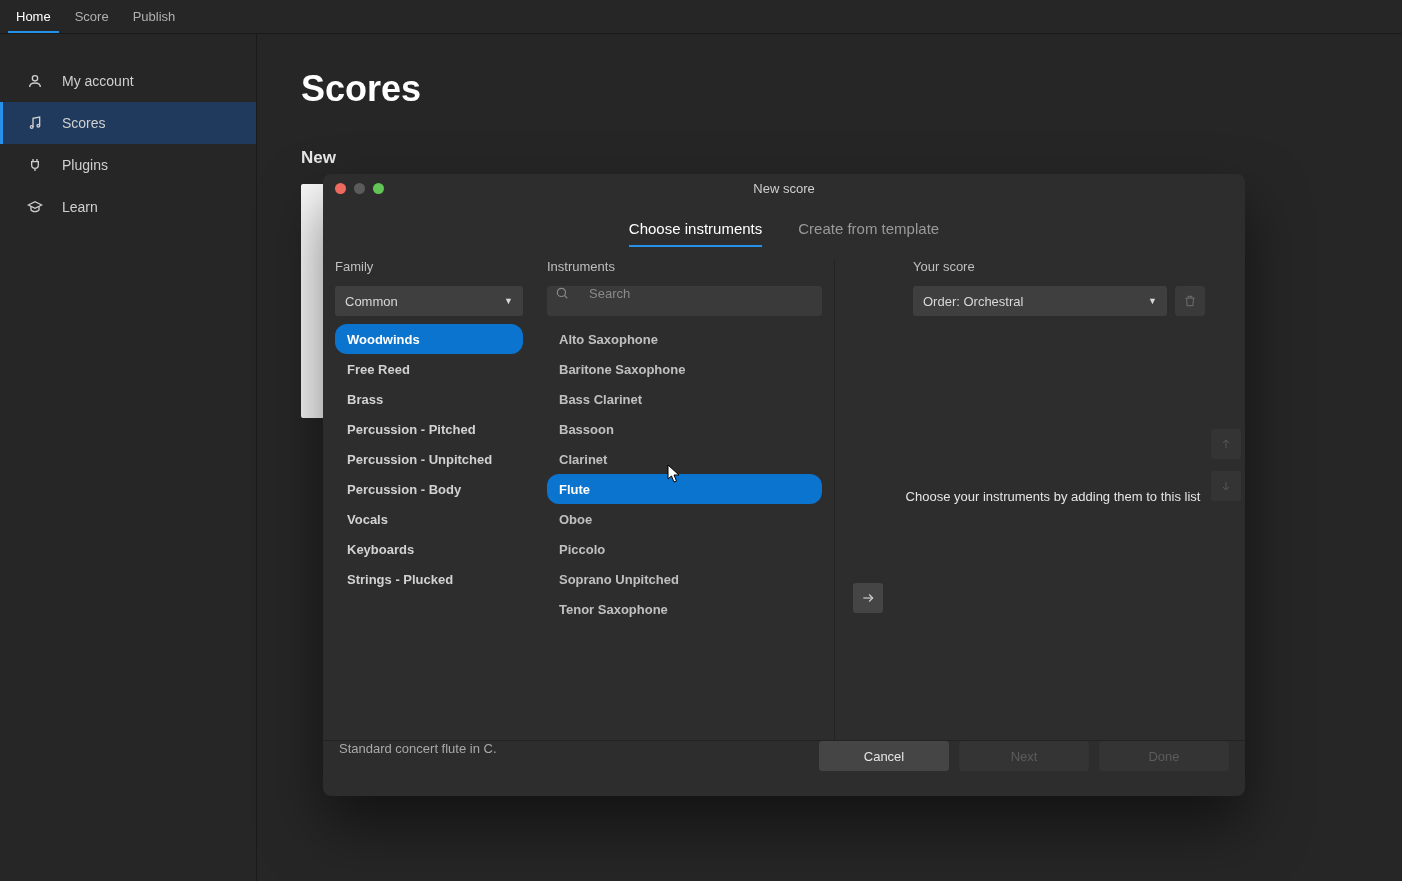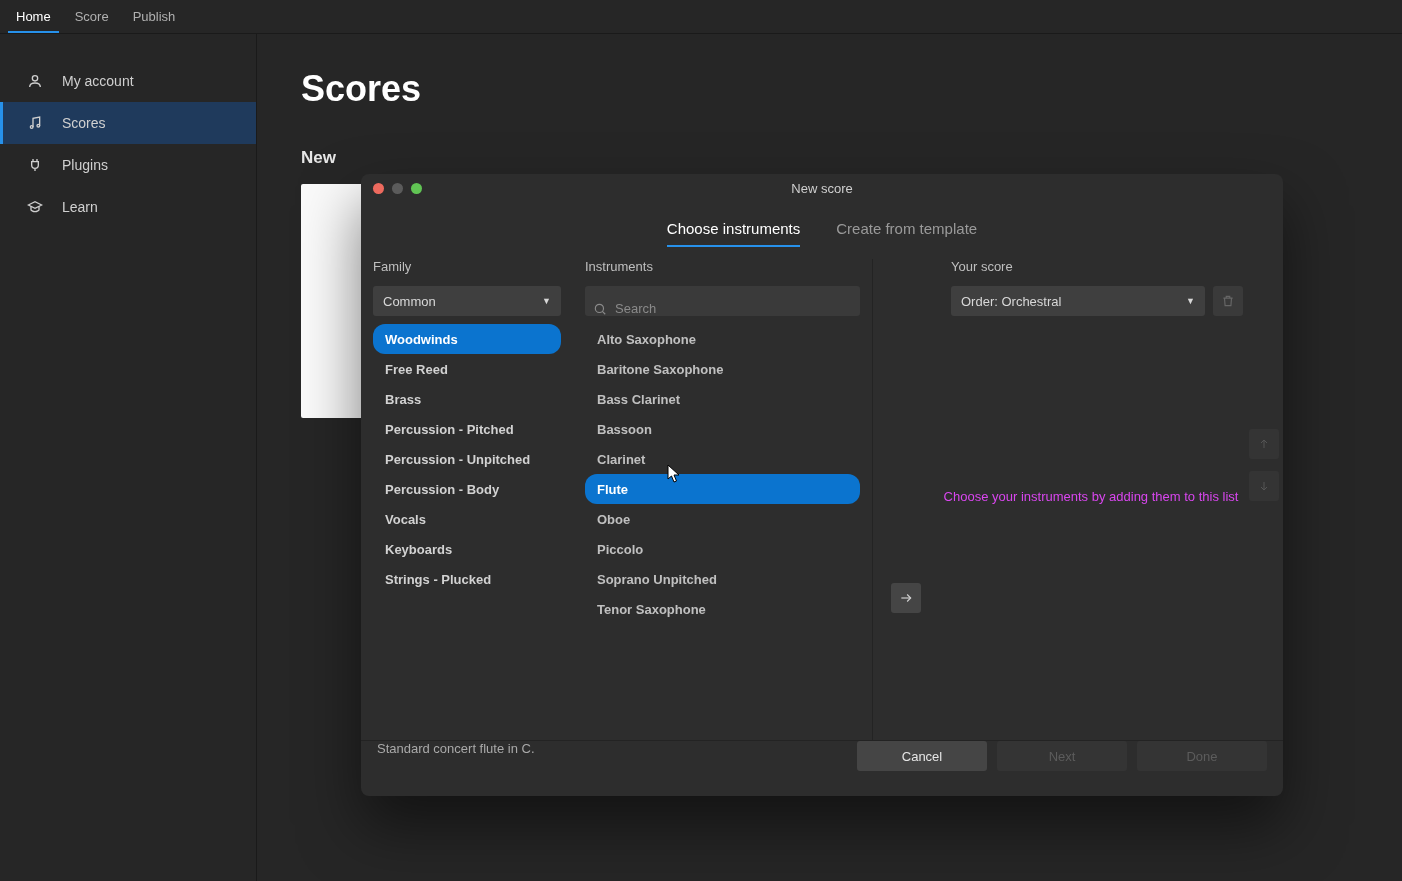--- a/index.html
+++ b/index.html
@@ -99,21 +99,20 @@
   .modal {
     position: absolute;
     left: 323px; top: 174px;
     width: 922px; height: 622px;
     background: #2d2d2d;
     border-radius: 8px;
     box-shadow: 0 30px 60px rgba(0,0,0,0.5);
     display: flex;
     flex-direction: column;
     overflow: hidden;
-    margin-left: 38px;
   }
   .modal-titlebar {
     height: 28px;
     display: flex;
     align-items: center;
     position: relative;
   }
   .traffic {
     display: flex; gap: 8px;
     padding-left: 12px;
@@ -186,23 +185,23 @@
     font-size: 13px;
     color: #d8d8d8;
     cursor: pointer;
     margin-bottom: 8px;
   }
   .search-box {
     height: 30px;
     background: #3a3a3a;
     border-radius: 3px;
     display: flex;
-    align-items: flex-end;
+    align-items: flex-start;
     padding: 0 8px;
-    gap: 8px;
+    gap: 20px;
     margin-bottom: 8px;
   }
   .search-box input {
     flex: 1;
     background: transparent;
     border: none;
     outline: none;
     color: #d8d8d8;
     font-size: 13px;
   }
@@ -239,21 +238,21 @@
     background: #3a3a3a;
     border-radius: 3px;
     display: flex; align-items: center; justify-content: center;
     color: #666;
   }
   .empty-hint {
     position: absolute;
     left: 0; right: 40px; top: 230px;
     text-align: center;
     font-size: 13px;
-    color: #d946ef;
+    color: #e5e5e5;
   }
   .reorder-col {
     position: absolute;
     right: 4px; top: 170px;
     display: flex; flex-direction: column; gap: 12px;
   }
   .reorder-btn {
     width: 30px; height: 30px;
     background: #343434;
     border-radius: 3px;

